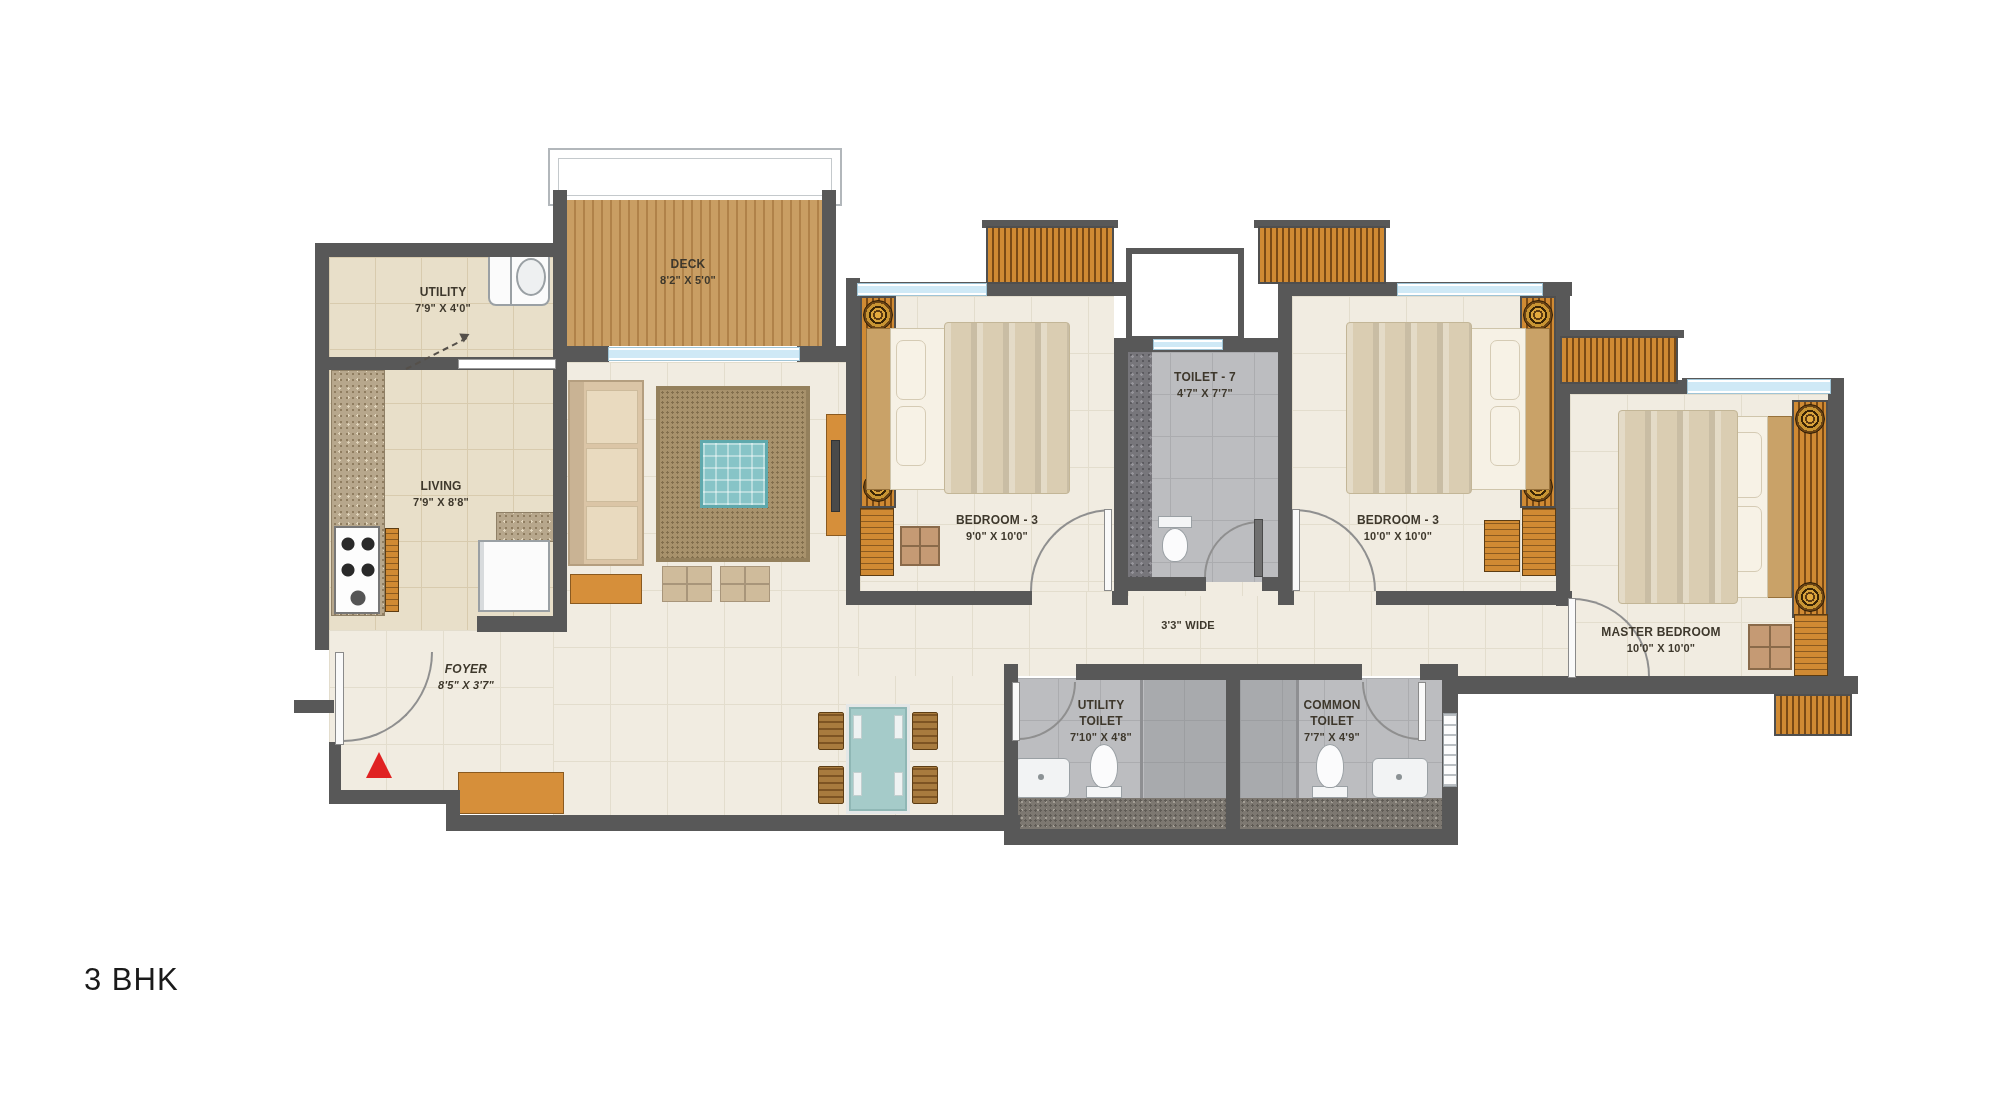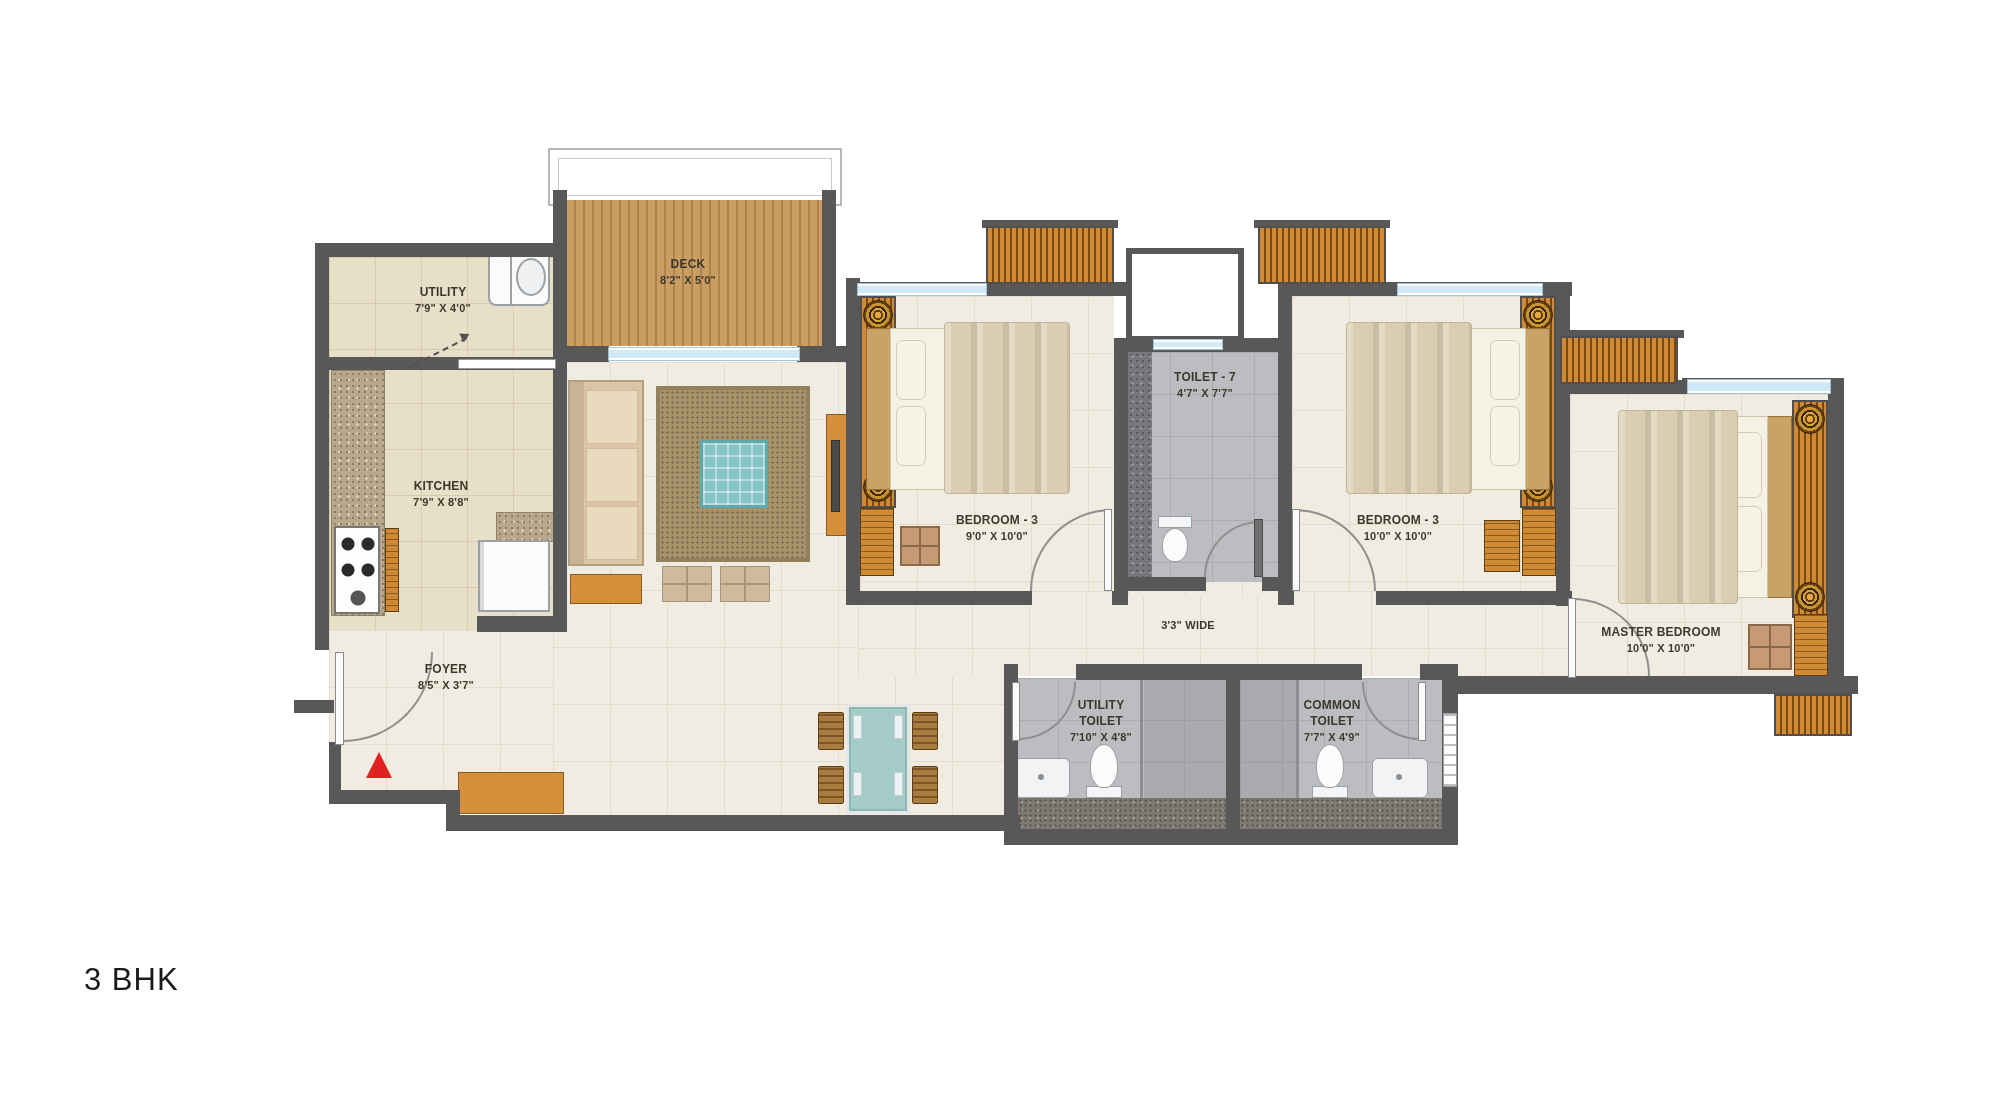--- a/index.html
+++ b/index.html
@@ -323,24 +323,24 @@
 
   <div class="lbl" style="left:383px;top:280px;width:120px;height:40px;">
     <span>UTILITY</span>
     <span class="dims">7'9" X 4'0"</span>
   </div>
   <div class="lbl" style="left:628px;top:252px;width:120px;height:40px;">
     <span>DECK</span>
     <span class="dims">8'2" X 5'0"</span>
   </div>
   <div class="lbl" style="left:386px;top:474px;width:110px;height:40px;">
-    <span>KITCHEN</span>
+    <span>LIVING</span>
     <span class="dims">7'9" X 8'8"</span>
   </div>
-  <div class="lbl" style="left:386px;top:657px;width:120px;height:40px;">
+  <div class="lbl" style="left:406px;top:657px;width:120px;height:40px;font-style:italic;">
     <span>FOYER</span>
     <span class="dims">8'5" X 3'7"</span>
   </div>
   <div class="lbl" style="left:922px;top:506px;width:150px;height:44px;">
     <span>BEDROOM - 3</span>
     <span class="dims">9'0" X 10'0"</span>
   </div>
   <div class="lbl" style="left:1142px;top:363px;width:126px;height:44px;">
     <span>TOILET - 7</span>
     <span class="dims">4'7" X 7'7"</span>

